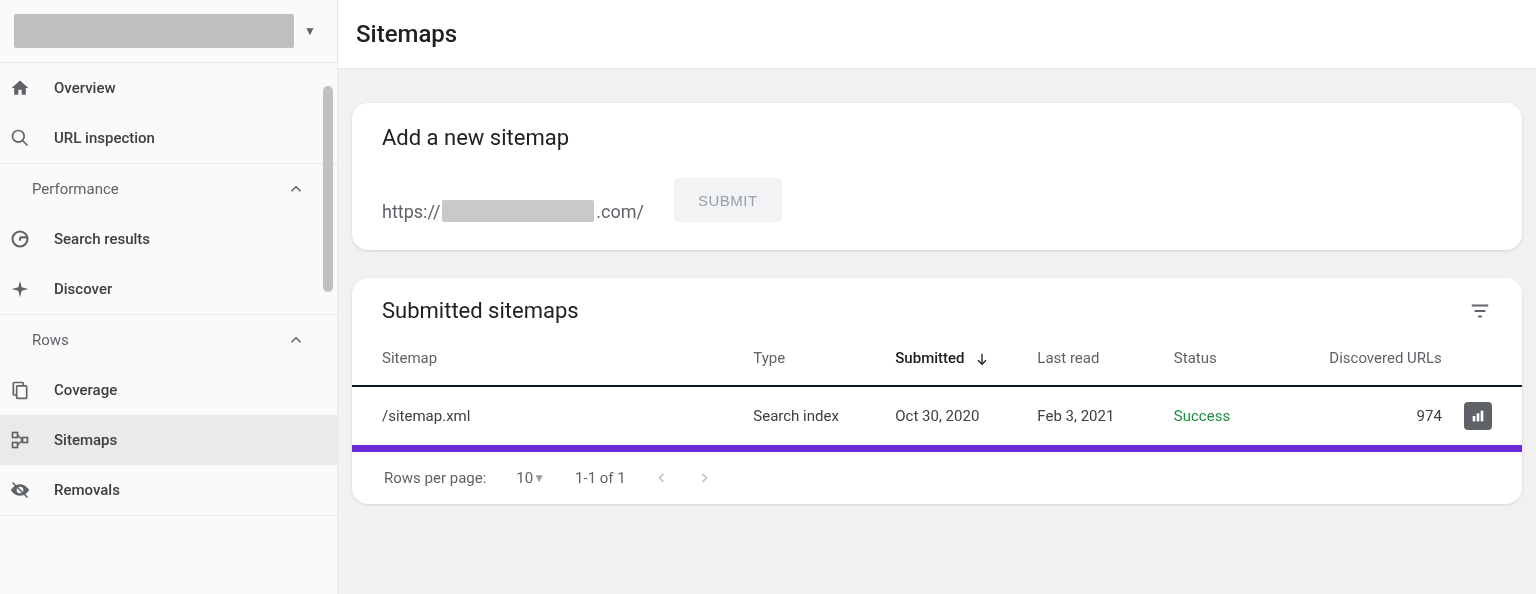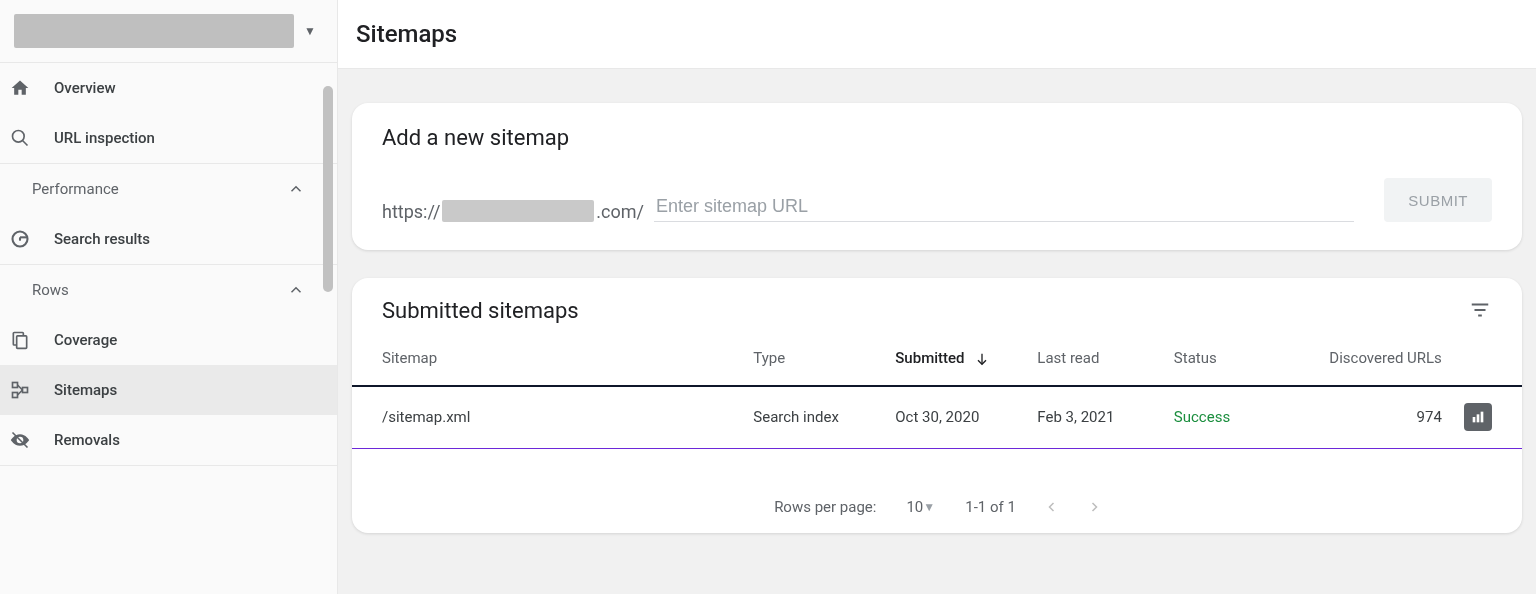--- a/index.html
+++ b/index.html
@@ -122,59 +122,58 @@
       height: 44px;
       font-size: 15px;
       font-weight: 500;
       letter-spacing: 0.5px;
       border-radius: 4px;
       cursor: pointer;
       margin-left: 24px;
     }
     .card2-head {
       display: flex;
-      align-items: flex-start;
+      align-items: center;
       justify-content: space-between;
       padding: 20px 30px 8px 30px;
     }
     .card2-title { font-size: 22px; font-weight: 400; }
     .filter-icon { width: 24px; height: 24px; display: flex; align-items: center; justify-content: center; color: #5f6368; cursor: pointer; }
     table { width: 100%; border-collapse: collapse; }
     th, td { text-align: left; font-size: 15px; padding: 0 8px; }
     thead th {
       color: #5f6368;
       font-weight: 400;
       height: 55px;
       border-bottom: 2px solid #0f172a;
       margin-left: 42px;
     }
     thead th.sorted { color: #202124; font-weight: 500; }
     tbody td {
       height: 62px;
       color: #3c4043;
-      border-bottom: 1px solid #6d28d9;
+      border-bottom: 7px solid #6d28d9;
     }
     .status-success { color: #1b8e3e; }
     .col-sitemap{ padding-left: 30px; width: 360px;}
     .col-type{width:130px;}
     .col-submitted{width:130px;}
     .col-last{width:125px;}
     .col-status{width:140px;}
     .col-disc{ text-align:right; width: 120px;}
     .col-act{ width: 60px; text-align:right; padding-right:30px;}
     .row-icon { width:28px; height:28px; background:#5f6368; border-radius:4px; display:inline-flex; align-items:center; justify-content:center; color:#fff;}
     .pager {
       display: flex;
       align-items: center;
-      justify-content: center;
-      padding: 16px 18px;
+      justify-content: flex-start;
+      padding: 16px 32px;
       gap: 30px;
       color: #5f6368;
       font-size: 15px;
-      margin-top: 32px;
     }
     .rows-sel { display:flex; align-items:center; cursor:pointer;}
     .pager-nav { display:flex; gap: 30px;}
     .pager-nav span { color:#bdbdbd; font-size:20px; cursor:pointer;}
     svg { display:block; }
   </style>
 </head>
 <body>
 
 <div class="sidebar">
@@ -217,20 +216,28 @@
   <div class="nav-section">
     <div class="nav-item">
       <span class="icon">
         <svg width="20" height="20" viewBox="0 0 24 24" fill="none" stroke="#5f6368" stroke-width="2.5">
             <circle cx="12" cy="12" r="9"></circle>
             <line x1="12" y1="10" x2="21" y2="10"></line>
             <line x1="12" y1="10" x2="12" y2="14"></line>
           </svg>
       </span>
       <span class="label">Search results</span>
+    </div>
+    <div class="nav-item">
+      <span class="icon">
+        <svg width="20" height="20" viewBox="0 0 24 24" fill="#5f6368">
+            <path d="M12 2 L14 10 L22 12 L14 14 L12 22 L10 14 L2 12 L10 10 Z"></path>
+          </svg>
+      </span>
+      <span class="label">Discover</span>
     </div>
   </div>
 
   <div class="divider"></div>
 
   <div class="section-header">
     <span>Rows</span>
     <span class="chev">
       <svg width="18" height="18" viewBox="0 0 24 24" fill="none" stroke="#5f6368" stroke-width="2">
           <polyline points="6 15 12 9 18 15"></polyline>
@@ -283,21 +290,20 @@
 
     <div class="card">
       <div class="card-inner">
         <div class="card-title">Add a new sitemap</div>
         <div class="sitemap-input-row">
           <span class="url-prefix">
             <span>https://</span>
             <span class="mask"></span>
             <span>.com/</span>
           </span>
-          <input class="url-input" placeholder="Enter sitemap URL" style="">
           <button class="submit-btn">SUBMIT</button>
         </div>
       </div>
     </div>
 
     <div class="card">
       <div class="card2-head">
         <div class="card2-title">Submitted sitemaps</div>
         <div class="filter-icon">
           <svg width="22" height="22" viewBox="0 0 24 24" fill="#5f6368">

